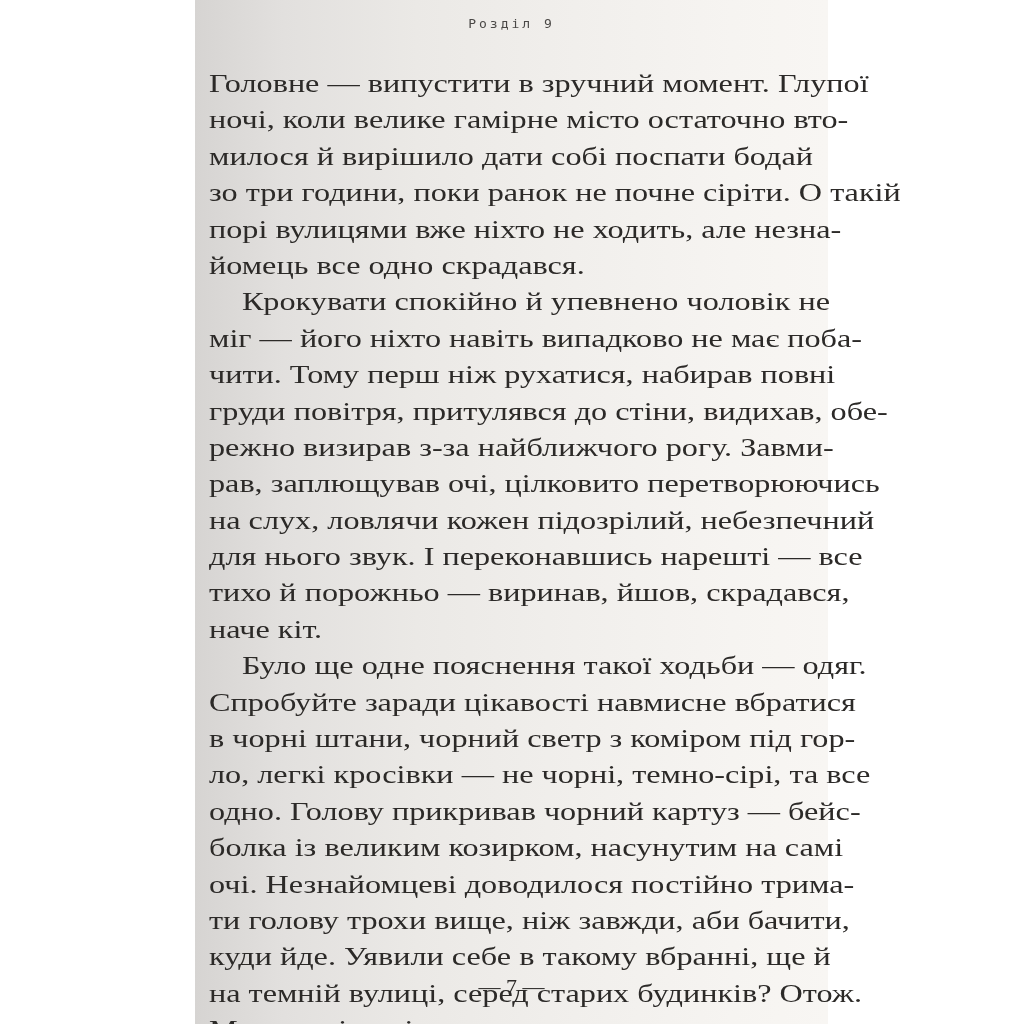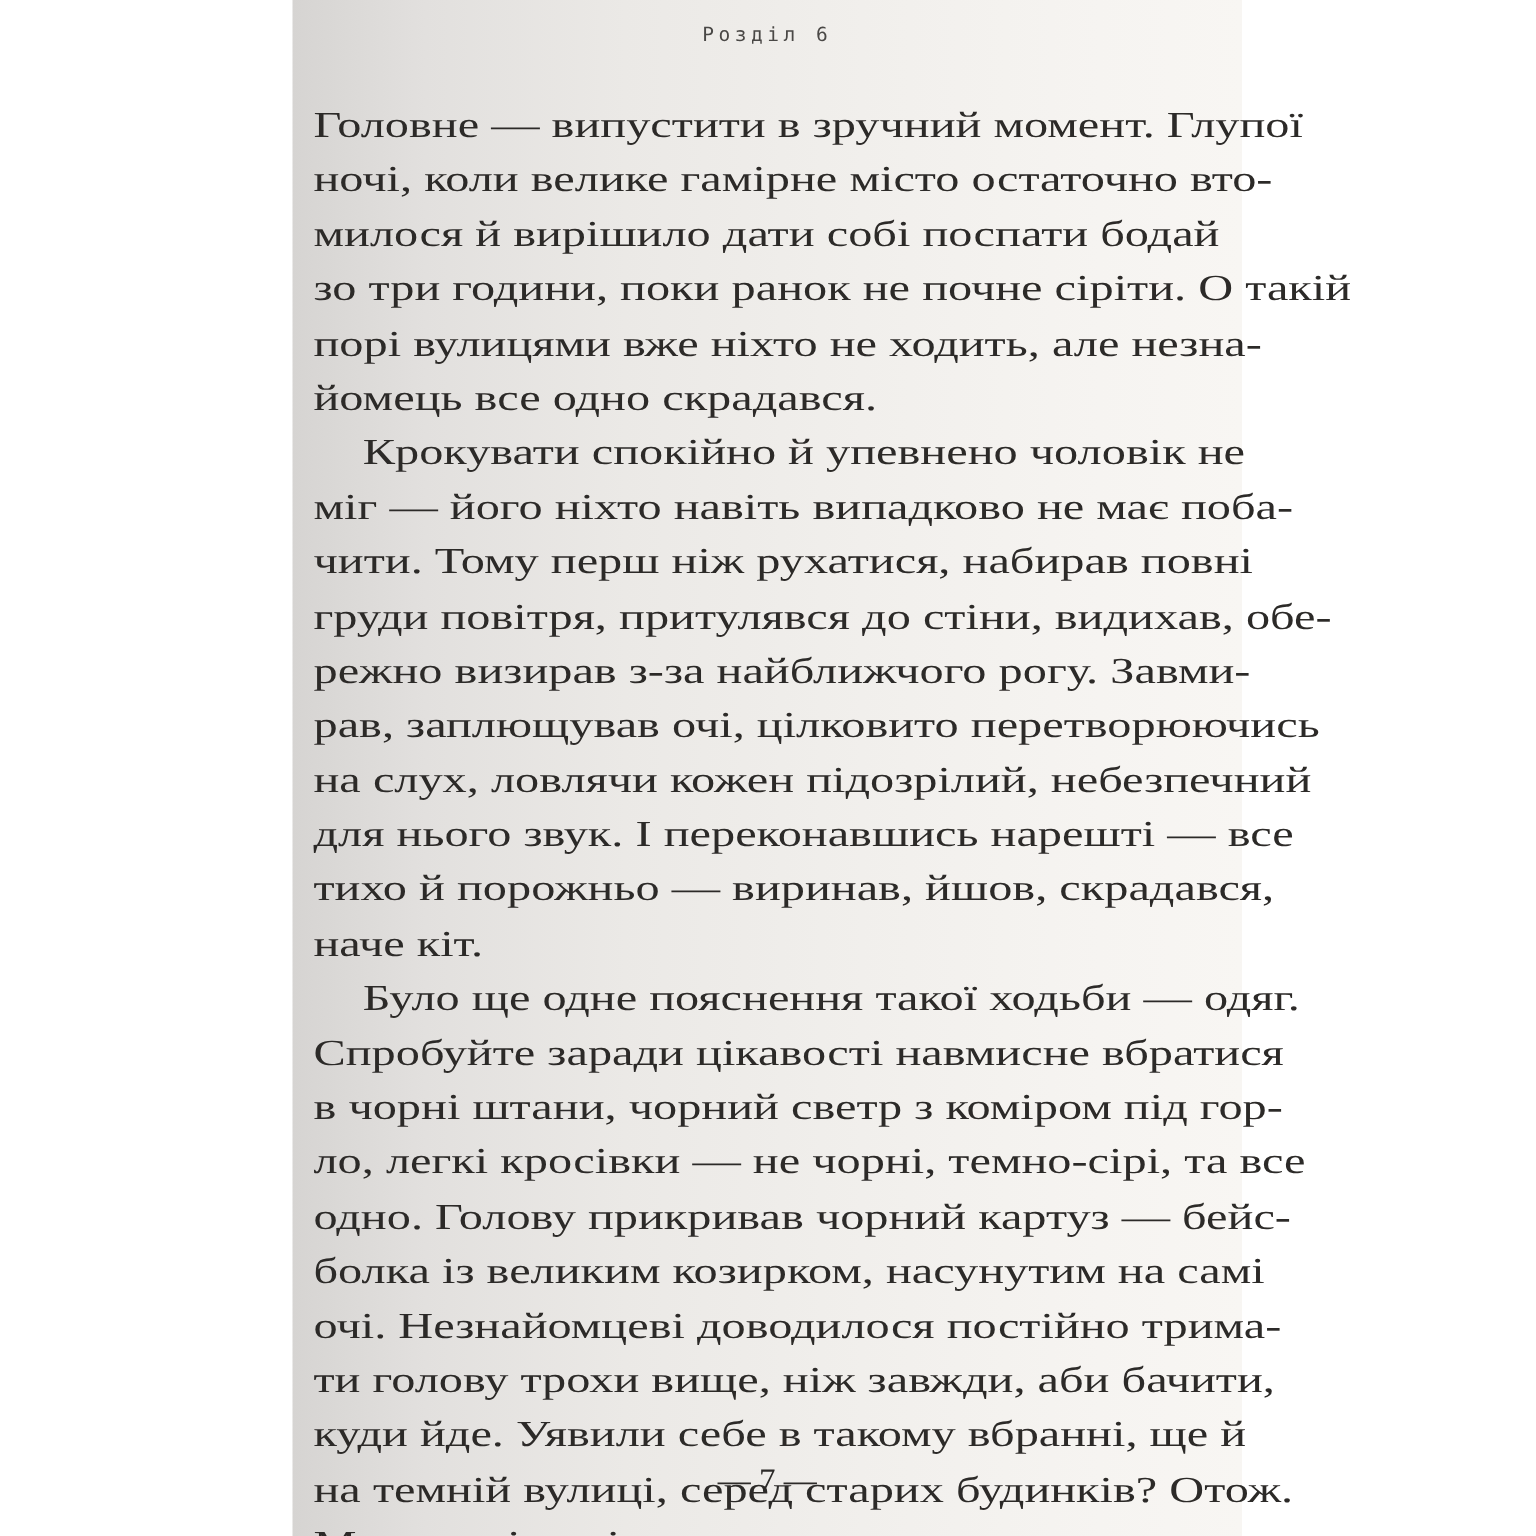--- a/index.html
+++ b/index.html
@@ -63,21 +63,21 @@
       text-align: center;
       font-family: "Liberation Serif", "DejaVu Serif", serif;
       font-size: 22px;
       color: #2c2a28;
     }
   </style>
 </head>
 <body>
 
 <div class="page">
-  <div class="running-head">Розділ 6</div>
+  <div class="running-head">Розділ 9</div>
 
   <div class="text-block">
 
     <div>
       <span class="line">Головне — випустити в зручний момент. Глупої</span>
       <span class="line">ночі, коли велике гамірне місто остаточно вто-</span>
       <span class="line">милося й вирішило дати собі поспати бодай</span>
       <span class="line">зо три години, поки ранок не почне сіріти. О такій</span>
       <span class="line">порі вулицями вже ніхто не ходить, але незна-</span>
       <span class="line last">йомець все одно скрадався.</span>

